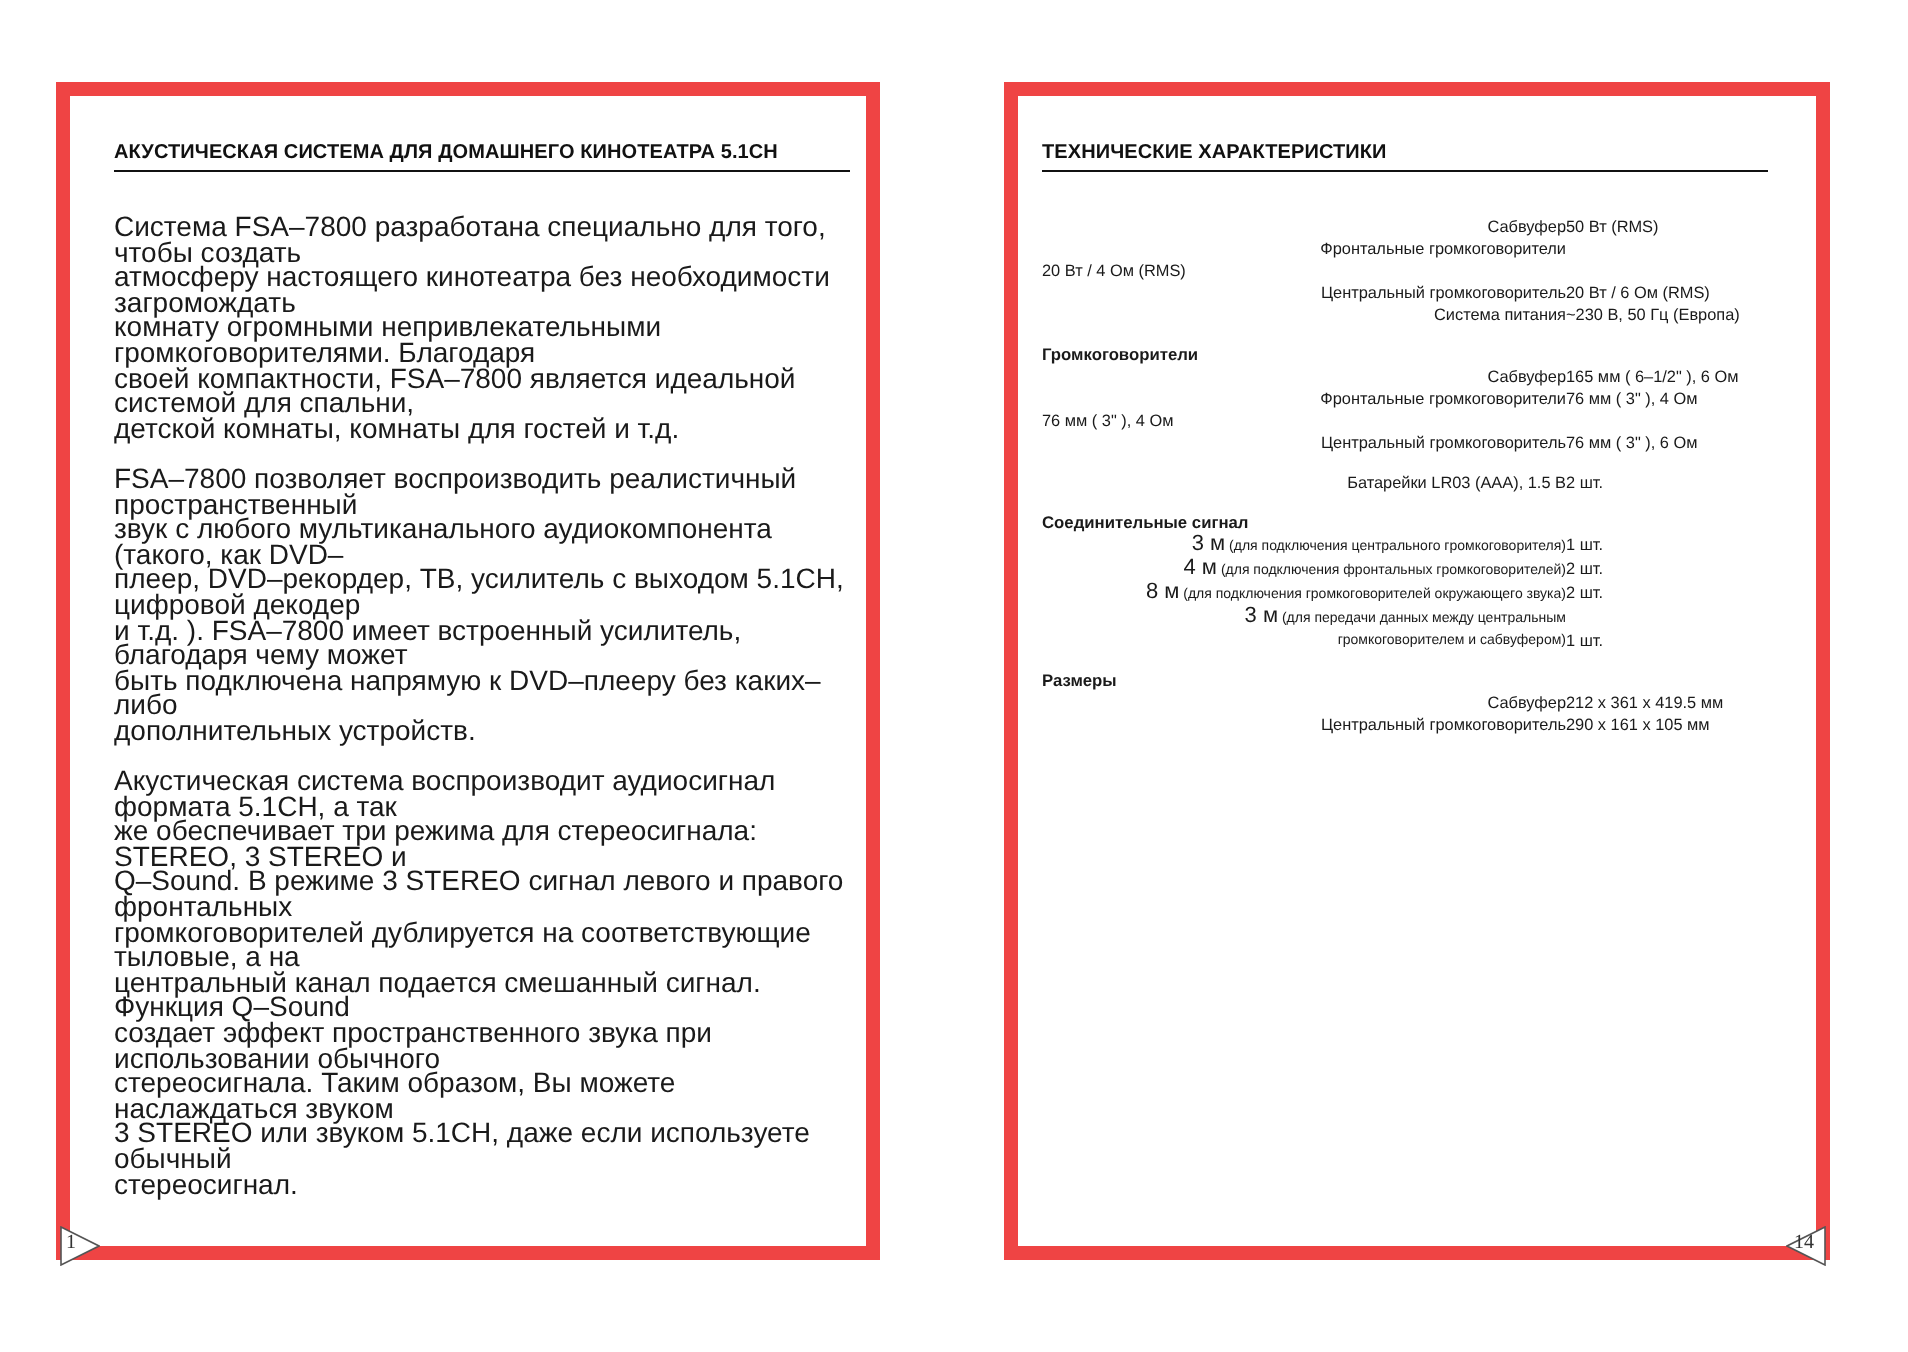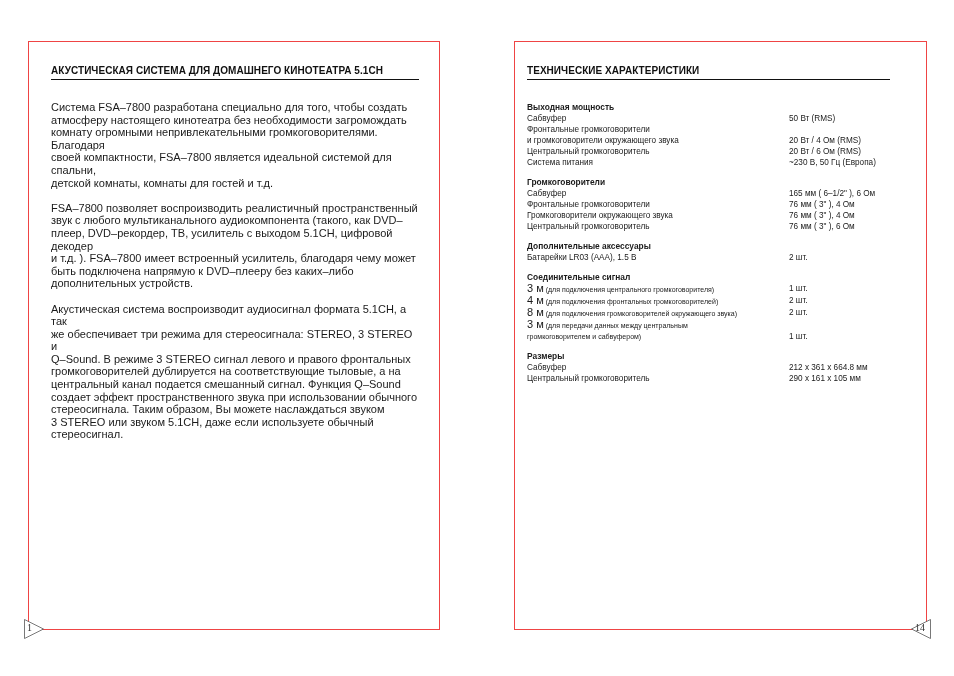--- a/index.html
+++ b/index.html
@@ -2,51 +2,51 @@
 <html><head>
   <meta charset="utf-8">
   <style>
     html, body { margin: 0; padding: 0; background: #ffffff; }
     body {
       width: 954px; height: 676px; position: relative; overflow: hidden;
       font-family: "Liberation Sans", sans-serif; color: #1a1a1a;
     }
     .page {
       position: absolute; top: 41px; height: 589px;
-      border: 1px solid #ef4444;
+      border: 7px solid #ef4444;
       box-sizing: border-box;
     }
     .page-left { left: 28px; width: 412px; }
-    .page-right { left: 514px; width: 413px; }
+    .page-right { left: 502px; width: 413px; }
 
     .heading {
       position: absolute; left: 22px; top: 23px;
       font-size: 10px; font-weight: bold; letter-spacing: 0.05px;
       color: #111; white-space: nowrap;
     }
     .heading-rule {
       position: absolute; left: 22px; height: 0; border-top: 1.4px solid #111;
     }
     .page-left .heading-rule { top: 37px; width: 368px; }
     .page-right .heading-rule { top: 37px; width: 363px; }
 
     .body-text {
       position: absolute; left: 22px; top: 59px; width: 370px;
-      font-size: 11px; line-height: 12.6px; color: #1a1a1a;
+      font-size: 14px; line-height: 12.6px; color: #1a1a1a;
     }
     .body-text p { margin: 0 0 12.6px 0; white-space: pre-line; }
 
     .specs {
       position: absolute; left: 12px; top: 60px; width: 380px;
       font-size: 8.2px; line-height: 11px; color: #1a1a1a;
     }
     .spec-group { margin-bottom: 9px; }
     .spec-group-title { font-weight: bold; font-size: 8.4px; }
     .spec-row { display: flex; }
-    .spec-label { width: 262px; white-space: nowrap; }
+    .spec-label { width: 262px; white-space: nowrap; text-align: right; }
     .spec-value { white-space: nowrap; }
     .spec-row.small .spec-label { font-size: 7px; }
     .spec-row .unit-num { font-size: 11px; }
     .cables .spec-label { width: 262px; }
     .cables .spec-row { line-height: 11px; }
 
     .page-num {
       position: absolute; width: 20px; height: 20px; bottom: -10px;
     }
     .page-num svg { position: absolute; left: 0; top: 0; }
@@ -95,31 +95,29 @@
   </div>
 </div>
 
 <div class="page page-right">
   <div class="heading" style="left:12px;">ТЕХНИЧЕСКИЕ ХАРАКТЕРИСТИКИ</div>
   <div class="heading-rule" style="left:12px;"></div>
 
   <div class="specs">
 
     <div class="spec-group">
-      <div class="spec-group-title">Выходная мощность</div>
       <div class="spec-row">
           <span class="spec-label">Сабвуфер</span>
           <span class="spec-value">50 Вт (RMS)</span>
         </div>
       <div class="spec-row">
           <span class="spec-label">Фронтальные громкоговорители</span>
           <span class="spec-value"></span>
         </div>
       <div class="spec-row">
-          <span class="spec-label">и громкоговорители окружающего звука</span>
           <span class="spec-value">20 Вт / 4 Ом (RMS)</span>
         </div>
       <div class="spec-row">
           <span class="spec-label">Центральный громкоговоритель</span>
           <span class="spec-value">20 Вт / 6 Ом (RMS)</span>
         </div>
       <div class="spec-row">
           <span class="spec-label">Система питания</span>
           <span class="spec-value">~230 В, 50 Гц (Европа)</span>
         </div>
@@ -129,31 +127,29 @@
       <div class="spec-group-title">Громкоговорители</div>
       <div class="spec-row">
           <span class="spec-label">Сабвуфер</span>
           <span class="spec-value">165 мм ( 6–1/2" ), 6 Ом</span>
         </div>
       <div class="spec-row">
           <span class="spec-label">Фронтальные громкоговорители</span>
           <span class="spec-value">76 мм ( 3" ), 4 Ом</span>
         </div>
       <div class="spec-row">
-          <span class="spec-label">Громкоговорители окружающего звука</span>
           <span class="spec-value">76 мм ( 3" ), 4 Ом</span>
         </div>
       <div class="spec-row">
           <span class="spec-label">Центральный громкоговоритель</span>
           <span class="spec-value">76 мм ( 3" ), 6 Ом</span>
         </div>
     </div>
 
     <div class="spec-group">
-      <div class="spec-group-title">Дополнительные аксессуары</div>
       <div class="spec-row">
           <span class="spec-label">Батарейки LR03 (AAA), 1.5 В</span>
           <span class="spec-value">2 шт.</span>
         </div>
     </div>
 
     <div class="spec-group cables">
       <div class="spec-group-title">Соединительные сигнал</div>
       <div class="spec-row small">
           <span class="spec-label"><span class="unit-num">3 м</span> <span>(для подключения центрального громкоговорителя)</span></span>
@@ -174,21 +170,21 @@
       <div class="spec-row small">
           <span class="spec-label"><span>громкоговорителем и сабвуфером)</span></span>
           <span class="spec-value">1 шт.</span>
         </div>
     </div>
 
     <div class="spec-group">
       <div class="spec-group-title">Размеры</div>
       <div class="spec-row">
           <span class="spec-label">Сабвуфер</span>
-          <span class="spec-value">212 x 361 x 664.8 мм</span>
+          <span class="spec-value">212 x 361 x 419.5 мм</span>
         </div>
       <div class="spec-row">
           <span class="spec-label">Центральный громкоговоритель</span>
           <span class="spec-value">290 x 161 x 105 мм</span>
         </div>
     </div>
   </div>
 
   <div class="page-num page-num-right">
     <svg width="20" height="20" viewBox="0 0 20 20">

